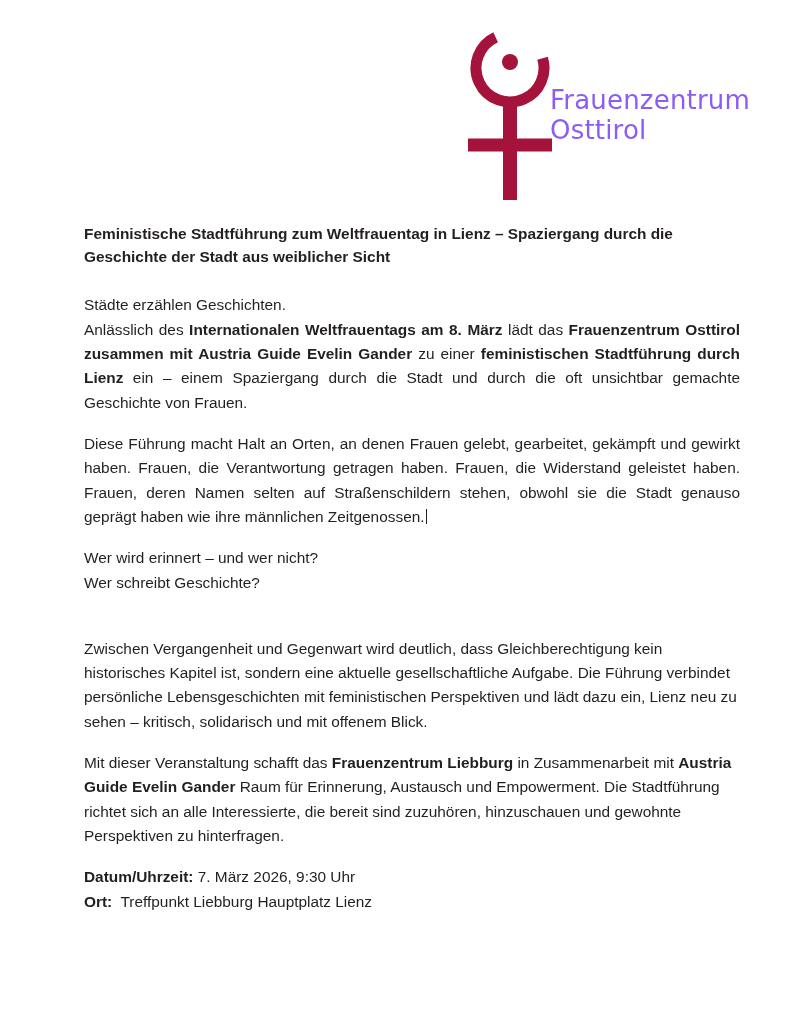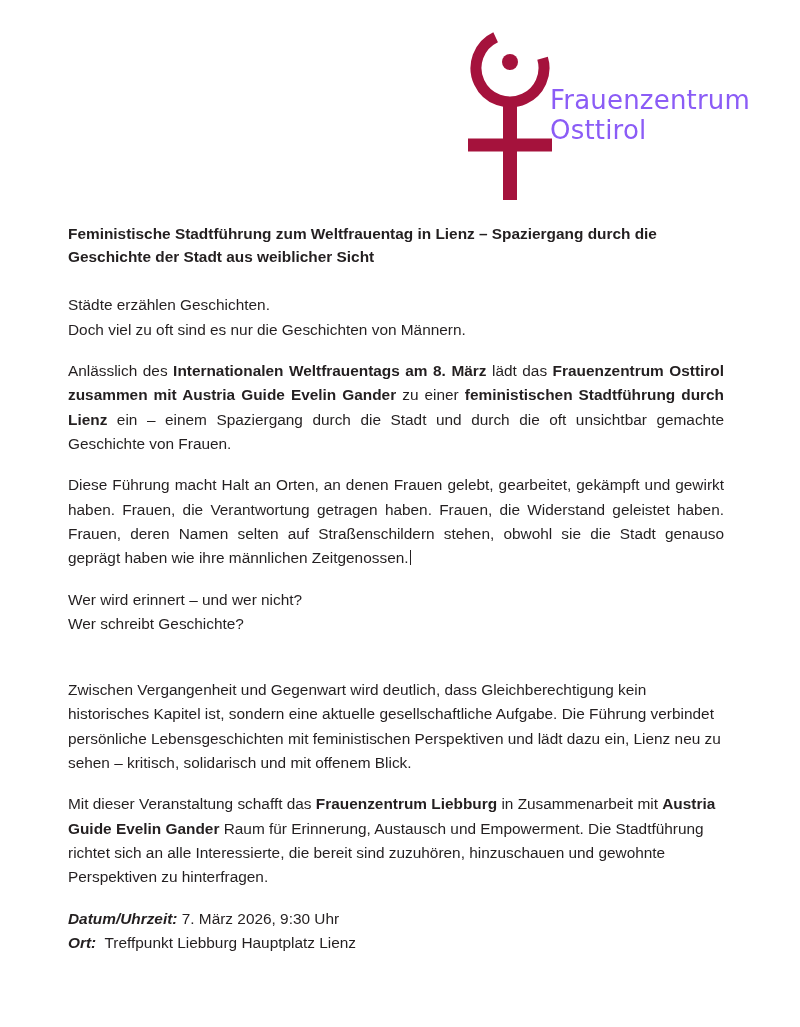--- a/index.html
+++ b/index.html
@@ -48,21 +48,21 @@
     letter-spacing: 0.2px;
     white-space: nowrap;
   }
   .logo-text .line2 {
     display: block;
   }
 
   
   .content {
     position: absolute;
-    left: 68px;
+    left: 84px;
     top: 222px;
     width: 656px;
   }
   p {
     margin: 0 0 17px 0;
     font-size: 15.4px;
     line-height: 1.58;
     color: #231f20;
   }
   p.justify {
@@ -89,21 +89,20 @@
     background: #231f20;
     vertical-align: -2px;
     margin-left: 1px;
   }
   .info-line {
     font-size: 15.4px;
     line-height: 1.58;
   }
   .info-label {
     font-weight: bold;
-    font-style: italic;
   }
 </style>
 </head>
 <body>
 
 <div class="page">
 
   <div class="header">
     <div class="logo-mark">
       <svg width="120" height="175" viewBox="0 0 120 175" xmlns="http://www.w3.org/2000/svg">
@@ -123,21 +122,20 @@
       <span>Frauenzentrum</span>
       <span class="line2">Osttirol</span>
     </div>
   </div>
 
   <div class="content">
 
     <p class="title">Feministische Stadtführung zum Weltfrauentag in Lienz – Spaziergang durch die Geschichte der Stadt aus weiblicher Sicht</p>
 
     <p class="tight">Städte erzählen Geschichten.</p>
-    <p>Doch viel zu oft sind es nur die Geschichten von Männern.</p>
 
     <p class="justify"><span>Anlässlich des </span><b>Internationalen Weltfrauentags am 8. März</b><span> lädt das </span><b>Frauenzentrum Osttirol zusammen mit Austria Guide Evelin Gander</b><span> zu einer </span><b>feministischen Stadtführung durch Lienz</b><span> ein – einem Spaziergang durch die Stadt und durch die oft unsichtbar gemachte Geschichte von Frauen.</span></p>
 
     <p class="justify"><span>Diese Führung macht Halt an Orten, an denen Frauen gelebt, gearbeitet, gekämpft und gewirkt haben. Frauen, die Verantwortung getragen haben. Frauen, die Widerstand geleistet haben. Frauen, deren Namen selten auf Straßenschildern stehen, obwohl sie die Stadt genauso geprägt haben wie ihre männlichen Zeitgenossen.</span><span class="caret"></span></p>
 
     <p class="tight">Wer wird erinnert – und wer nicht?</p>
     <p>Wer schreibt Geschichte?</p>
 
     <div class="spacer-lg"></div>
 

